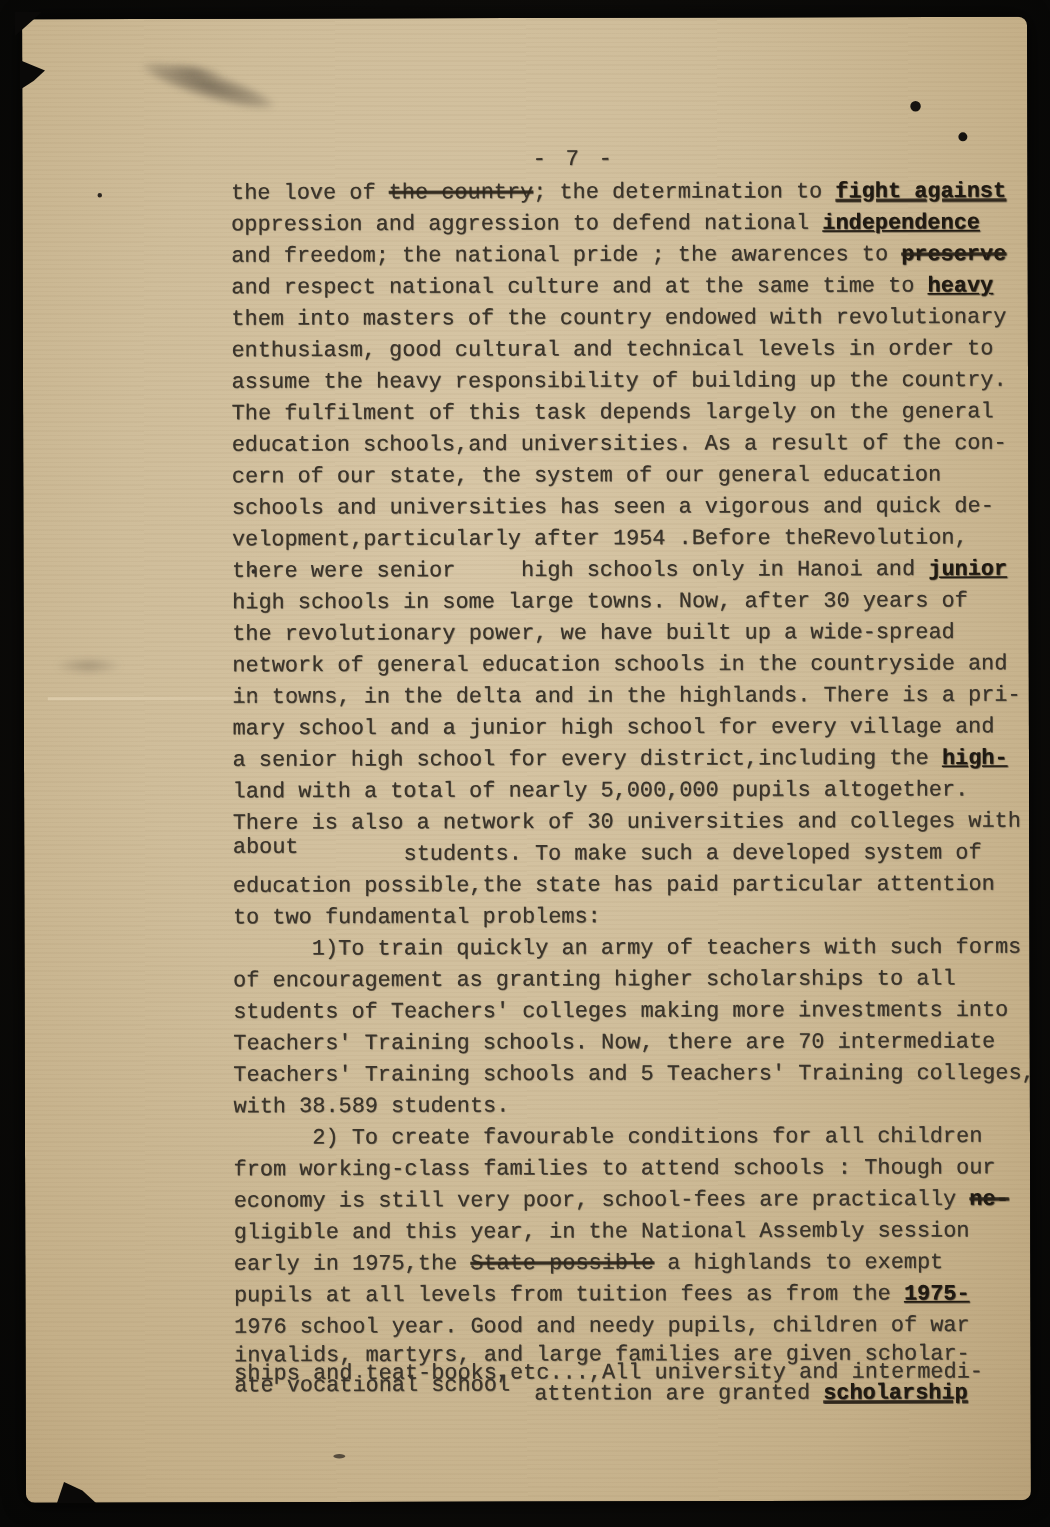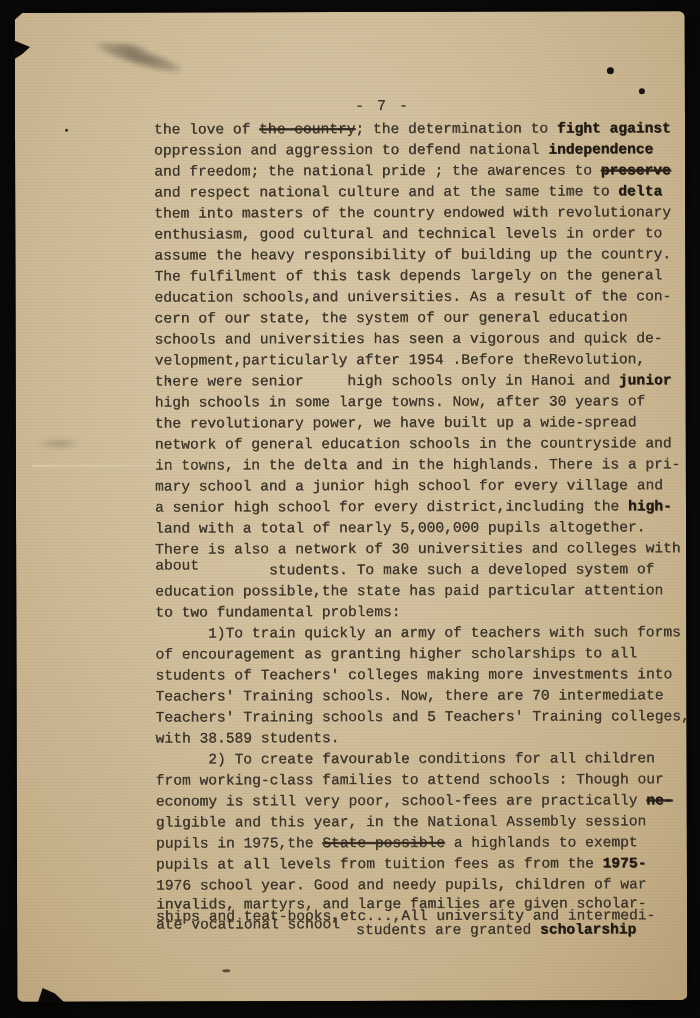--- a/index.html
+++ b/index.html
@@ -24,21 +24,21 @@
     font-size:15px; letter-spacing:2px;
     color:#3a332a; text-shadow:0.4px 0.4px 0.6px rgba(56,48,38,0.65);
   }
   .text-block {
     padding-left:139px; padding-right:6px;
     font-size:14.6px; line-height:21px;
     color:#3a342b;
     text-shadow:0.35px 0.35px 0.55px rgba(54,45,34,0.7);
   }
   .line { white-space:pre; }
-  .dark { color:#201a12; font-weight:bold; text-shadow:0.5px 0.5px 0.7px rgba(30,24,16,0.8); }
+  .dark { color:#201a12; font-weight:bold; text-shadow:0.5px 0.5px 0.7px rgba(30,24,16,0.8);text-decoration:underline; }
   .strike { text-decoration:line-through; text-decoration-thickness:1.6px; text-decoration-color:rgba(44,36,26,0.85); }
   .under { text-decoration-thickness:1.6px; text-decoration-color:rgba(44,36,26,0.8); }
   .raise { position:relative; top:-5px; }
   .mt-2 { margin-top:-2px; }
   .mt-9 { margin-top:-9px; }
   .mt-13 { margin-top:-13px; }
   .mt-15 { margin-top:-15px; }
   .shift-right { padding-left:200px; }
 
   
@@ -86,21 +86,21 @@
 <div class="paper">
   <div class="smudge-top"></div>
   <div class="smudge-top2"></div>
   <div class="smudge-left"></div>
   <div class="crease"></div>
   <div class="page-number">- 7 -</div>
   <div class="text-block" id="text-block">
       <div class="line"><span>the love of </span><span class="strike">the country</span><span>; the determination to </span><span class="dark under">fight against</span></div>
       <div class="line"><span>oppression and aggression to defend national </span><span class="dark">independence</span></div>
       <div class="line"><span>and freedom; the national pride ; the awarences to </span><span class="dark strike">preserve</span></div>
-      <div class="line"><span>and respect national culture and at the same time to </span><span class="dark">delta</span></div>
+      <div class="line"><span>and respect national culture and at the same time to </span><span class="dark">heavy</span></div>
       <div class="line">them into masters of the country endowed with revolutionary</div>
       <div class="line">enthusiasm, good cultural and technical levels in order to</div>
       <div class="line">assume the heavy responsibility of building up the country.</div>
       <div class="line">The fulfilment of this task depends largely on the general</div>
       <div class="line">education schools,and universities. As a result of the con-</div>
       <div class="line">cern of our state, the system of our general education</div>
       <div class="line">schools and universities has seen a vigorous and quick de-</div>
       <div class="line">velopment,particularly after 1954 .Before theRevolution,</div>
       <div class="line"><span>there were senior     high schools only in Hanoi and </span><span class="dark">junior</span></div>
       <div class="line">high schools in some large towns. Now, after 30 years of</div>
@@ -117,27 +117,27 @@
       <div class="line">      1)To train quickly an army of teachers with such forms</div>
       <div class="line">of encouragement as granting higher scholarships to all</div>
       <div class="line">students of Teachers' colleges making more investments into</div>
       <div class="line">Teachers' Training schools. Now, there are 70 intermediate</div>
       <div class="line">Teachers' Training schools and 5 Teachers' Training colleges,</div>
       <div class="line">with 38.589 students.</div>
       <div class="line">      2) To create favourable conditions for all children</div>
       <div class="line">from working-class families to attend schools : Though our</div>
       <div class="line"><span>economy is still very poor, school-fees are practically </span><span class="dark strike">ne-</span></div>
       <div class="line"><span>gligible and this year, in the </span><span class="under">National</span><span> Assembly session</span></div>
-      <div class="line"><span>pupils in 1975,the </span><span class="strike">State possible</span><span> a highlands to exempt</span></div>
+      <div class="line"><span>early in 1975,the </span><span class="strike">State possible</span><span> a highlands to exempt</span></div>
       <div class="line"><span>pupils at all levels from tuition fees as from the </span><span class="dark">1975-</span></div>
       <div class="line">1976 school year. Good and needy pupils, children of war</div>
       <div class="line mt-2">invalids, martyrs, and large families are given scholar-</div>
       <div class="line mt-9">ships and teat-books,etc...,All university and intermedi-</div>
       <div class="line mt-13">ate vocational school</div>
-      <div class="line mt-15 shift-right"><span>students are granted </span><span class="dark under">scholarship</span></div>
+      <div class="line mt-15 shift-right"><span>attention are granted </span><span class="dark under">scholarship</span></div>
     </div>
   <div class="hole-1"></div>
   <div class="hole-2"></div>
   <div class="speck-1"></div>
   <div class="speck-2"></div>
   <div class="speck-3"></div>
 </div>
 <div class="torn-corner-tip"></div>
 <div class="torn-corner-top-left"></div>
 <div class="torn-notch-bottom"></div>

